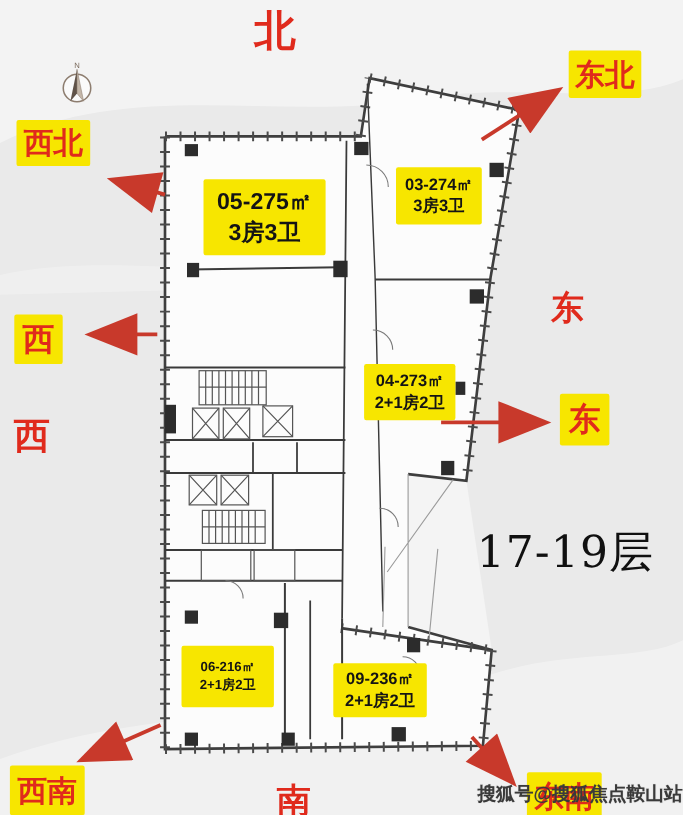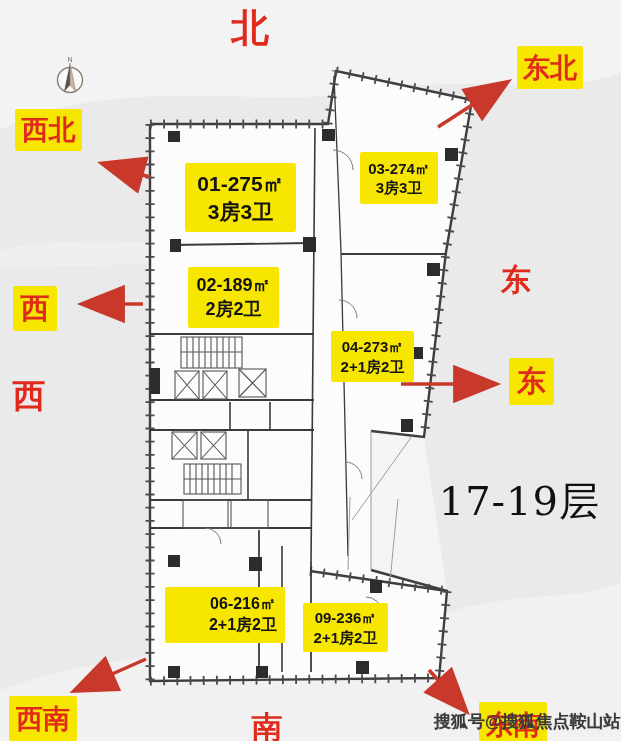--- a/index.html
+++ b/index.html
@@ -10,21 +10,21 @@
   }
   svg.planlayer { position:absolute; left:0; top:0; width:621px; height:741px; }
   .lbl { position:absolute; display:flex; align-items:center; justify-content:center;
          font-weight:bold; z-index:5; }
   .dir  { color:#E02A1C; }
   .ybox { background:#F7E600; border-radius:2px; }
   .unit { background:#F7E600; color:#141414; border-radius:2px;
           display:flex; flex-direction:column; align-items:center; justify-content:center;
           line-height:1.3; text-align:center; z-index:5; position:absolute; font-weight:bold; }
   .floor { color:#101010; font-family:"DejaVu Serif","Liberation Serif",serif;
-           font-weight:normal; letter-spacing:1px;justify-content:flex-end; }
+           font-weight:normal; letter-spacing:1px; }
   .wm { position:absolute; color:#3A3A3A; font-weight:bold; white-space:nowrap;
         z-index:9; text-shadow:0 0 1px rgba(60,60,60,.35); }
 </style>
 </head>
 <body>
 
 <div class="stage">
 
   <svg class="planlayer" viewBox="0 0 621 741">
     <defs>
@@ -159,45 +159,41 @@
 
   <div class="lbl dir" style="left:248px; top:711px; width:38px; height:34px; font-size:31px;">
       <span>南</span>
     </div>
 
   <div class="lbl dir ybox" style="left:479px; top:702px; width:68px; height:46px; font-size:27px;">
       <span>东南</span>
     </div>
 
   <div class="unit" style="left:185px; top:163px; width:111px; height:69px; font-size:21px;">
-    <div>01-275㎡</div>
+    <div>05-275㎡</div>
     <div>3房3卫</div>
   </div>
 
-  <div class="unit" style="left:188px; top:267px; width:91px; height:61px; font-size:18px;">
-    <div>02-189㎡</div>
-    <div>2房2卫</div>
-  </div>
 
   <div class="unit" style="left:360px; top:152px; width:78px; height:52px; font-size:15px;">
     <div>03-274㎡</div>
     <div>3房3卫</div>
   </div>
 
   <div class="unit" style="left:331px; top:331px; width:83px; height:51px; font-size:15px;text-align:right;">
     <div>04-273㎡</div>
     <div>2+1房2卫</div>
   </div>
 
   <div class="unit" style="left:303px; top:603px; width:85px; height:49px; font-size:15px;">
     <div>09-236㎡</div>
     <div>2+1房2卫</div>
   </div>
 
-  <div class="unit" style="left:165px; top:587px; width:84px; height:56px; font-size:16px;padding-left:36px;">
+  <div class="unit" style="left:165px; top:587px; width:84px; height:56px; font-size:12px;">
     <div>06-216㎡</div>
     <div>2+1房2卫</div>
   </div>
 
   <div class="lbl floor" style="left:428px; top:477px; width:172px; height:48px; font-size:40px;">
       <span>17-19层</span>
     </div>
 
   <div class="wm" style="left:434px; top:710px; font-size:17px;"><span>搜狐号@搜狐焦点鞍山站</span></div>
 

